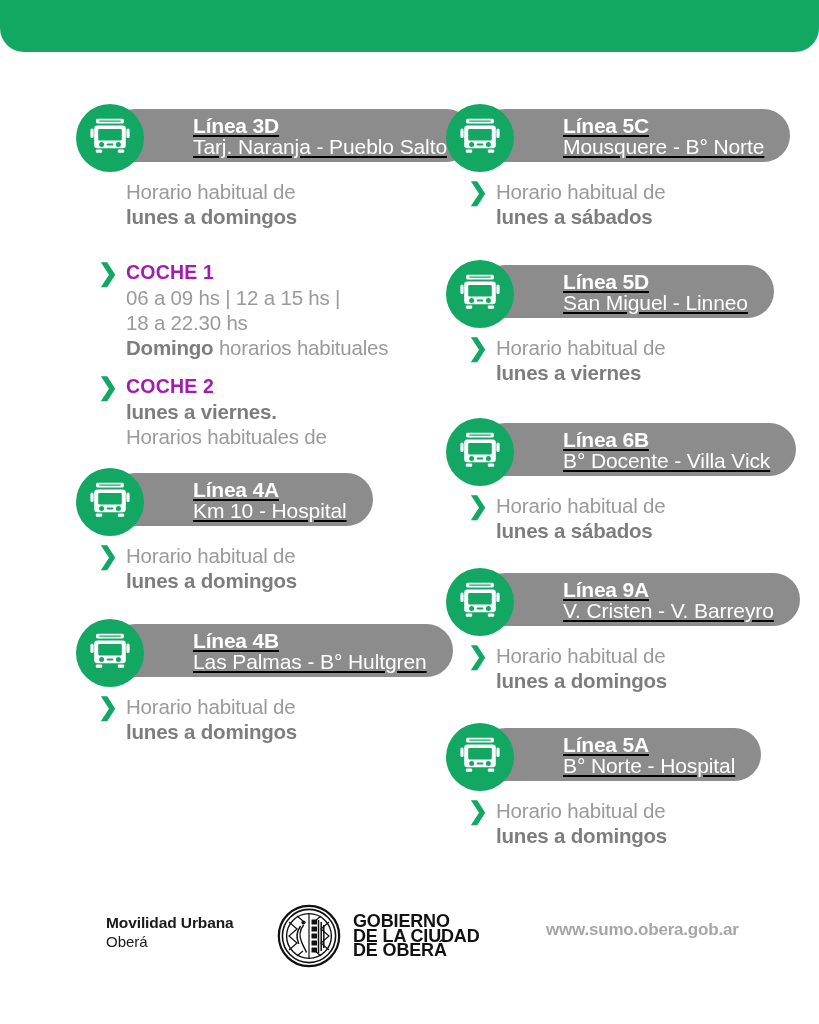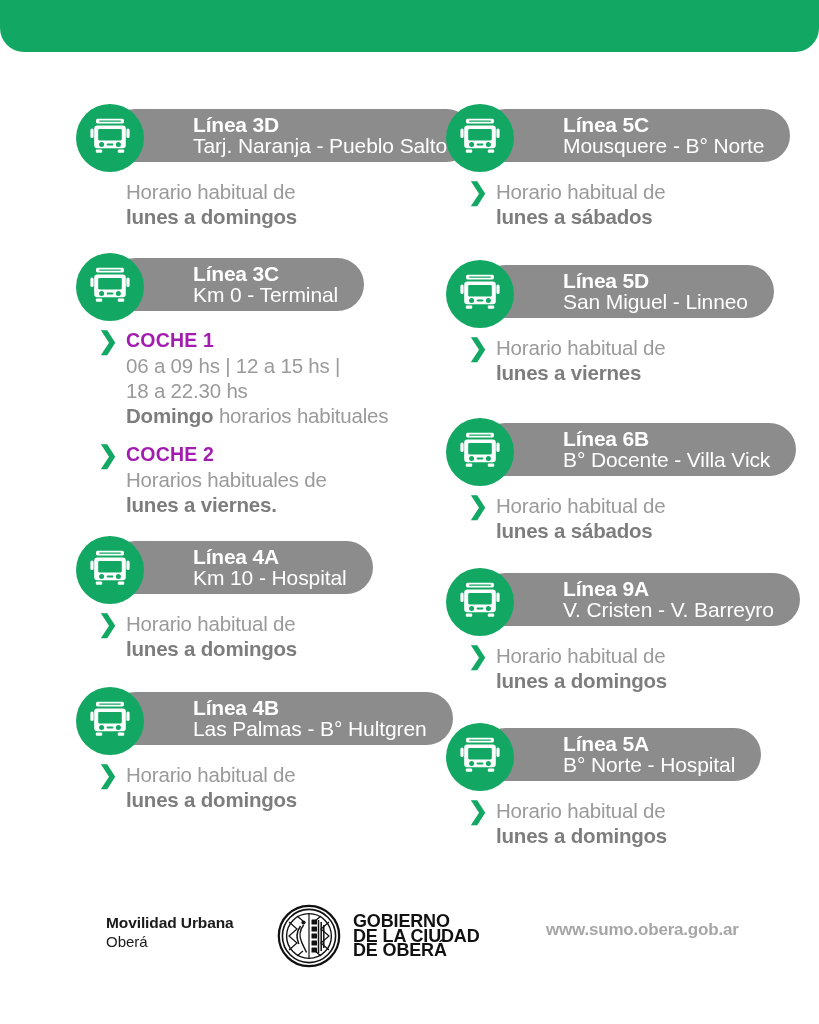--- a/index.html
+++ b/index.html
@@ -41,22 +41,23 @@
   .line-block.rb-9a { margin-bottom:30px; }
   .line-block.rb-5a { margin-bottom:0; }
 
   
   .line-head { position:relative; height:68px; }
   .pill {
     position:absolute; left:33px; top:5px; height:53px;
     background:#8c8c8c;
     border-radius:27px;
     padding:5px 26px 5px 84px;
-    display:flex; flex-direction:column; justify-content:flex-start;
+    display:flex; flex-direction:column; justify-content:center;
     min-width:0;
+    text-decoration:underline;
   }
   .pill-title {
     color:#ffffff; font-weight:bold; font-size:21px; line-height:22px;
     letter-spacing:-0.2px; white-space:nowrap;
   }
   .pill-sub {
     color:#ffffff; font-weight:normal; font-size:21px; line-height:19px;
     letter-spacing:-0.1px; white-space:nowrap;
   }
   .circle {
@@ -133,54 +134,33 @@
             </div>
           </div>
           <div class="sched no-indent">
             <div class="item flush">
               <div class="ln">Horario habitual de</div>
               <div class="ln b">lunes a domingos</div>
             </div>
           </div>
         </div>
         <div class="line-block lb-3c">
-          <div class="line-head">
-            <div class="pill">
-              <div class="pill-title">Línea 3C</div>
-              <div class="pill-sub">Km 0 - Terminal</div>
-            </div>
-            <div class="circle">
-              <svg viewBox="0 0 44 40" width="44" height="40" aria-hidden="true">
-                <rect x="8" y="0.8" width="28" height="4.6" rx="1.6" fill="#fff"></rect>
-                <rect x="11" y="2.4" width="22" height="1.4" rx="0.7" fill="#12a863"></rect>
-                <rect x="6.2" y="7.6" width="31.6" height="22.6" rx="3.2" fill="#fff"></rect>
-                <rect x="10.2" y="11.0" width="23.6" height="11.4" rx="1.1" fill="#12a863"></rect>
-                <rect x="2.4" y="10.4" width="3.2" height="9.6" rx="1.6" fill="#fff"></rect>
-                <rect x="38.4" y="10.4" width="3.2" height="9.6" rx="1.6" fill="#fff"></rect>
-                <circle cx="13.6" cy="26.4" r="2.5" fill="#12a863"></circle>
-                <circle cx="30.4" cy="26.4" r="2.5" fill="#12a863"></circle>
-                <rect x="18.6" y="25.4" width="6.8" height="2.0" rx="1.0" fill="#12a863"></rect>
-                <rect x="7.8" y="31.4" width="6.4" height="3.4" rx="1.1" fill="#fff"></rect>
-                <rect x="29.8" y="31.4" width="6.4" height="3.4" rx="1.1" fill="#fff"></rect>
-              </svg>
-            </div>
-          </div>
           <div class="sched">
             <div class="item">
               <span class="chev">❯</span>
               <div class="ln cap">COCHE 1</div>
               <div class="ln">06 a 09 hs | 12 a 15 hs |</div>
               <div class="ln">18 a 22.30 hs</div>
               <div class="ln"><span class="b">Domingo</span><span> horarios habituales</span></div>
             </div>
             <div class="item">
               <span class="chev">❯</span>
               <div class="ln cap">COCHE 2</div>
+              <div class="ln b">lunes a viernes.</div>
               <div class="ln">Horarios habituales de</div>
-              <div class="ln b">lunes a viernes.</div>
             </div>
           </div>
         </div>
         <div class="line-block lb-4a">
           <div class="line-head">
             <div class="pill">
               <div class="pill-title">Línea 4A</div>
               <div class="pill-sub">Km 10 - Hospital</div>
             </div>
             <div class="circle">

